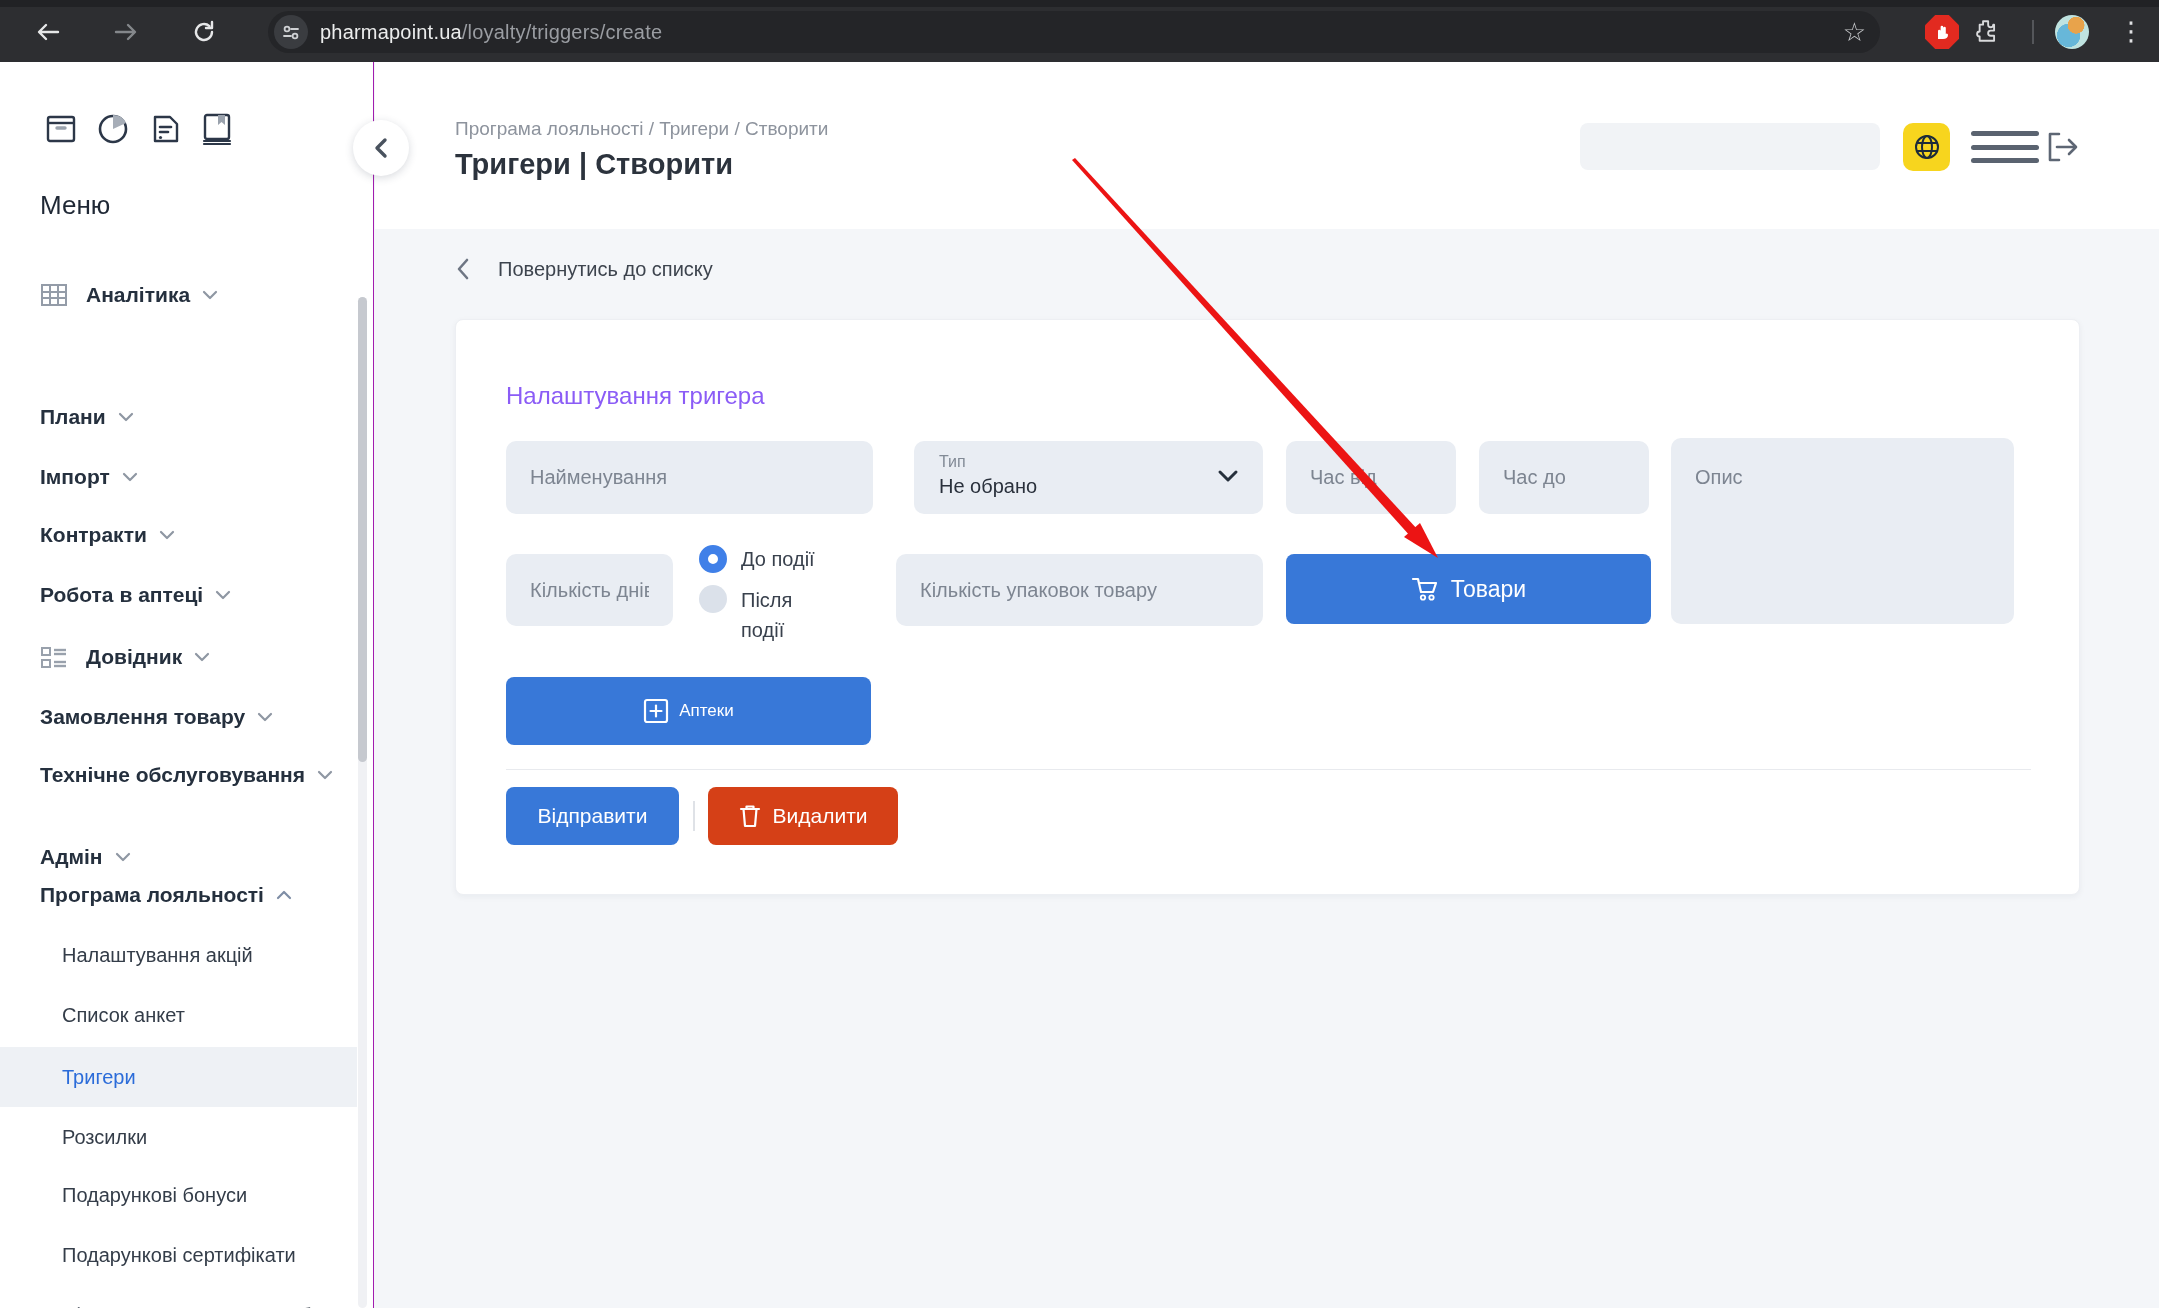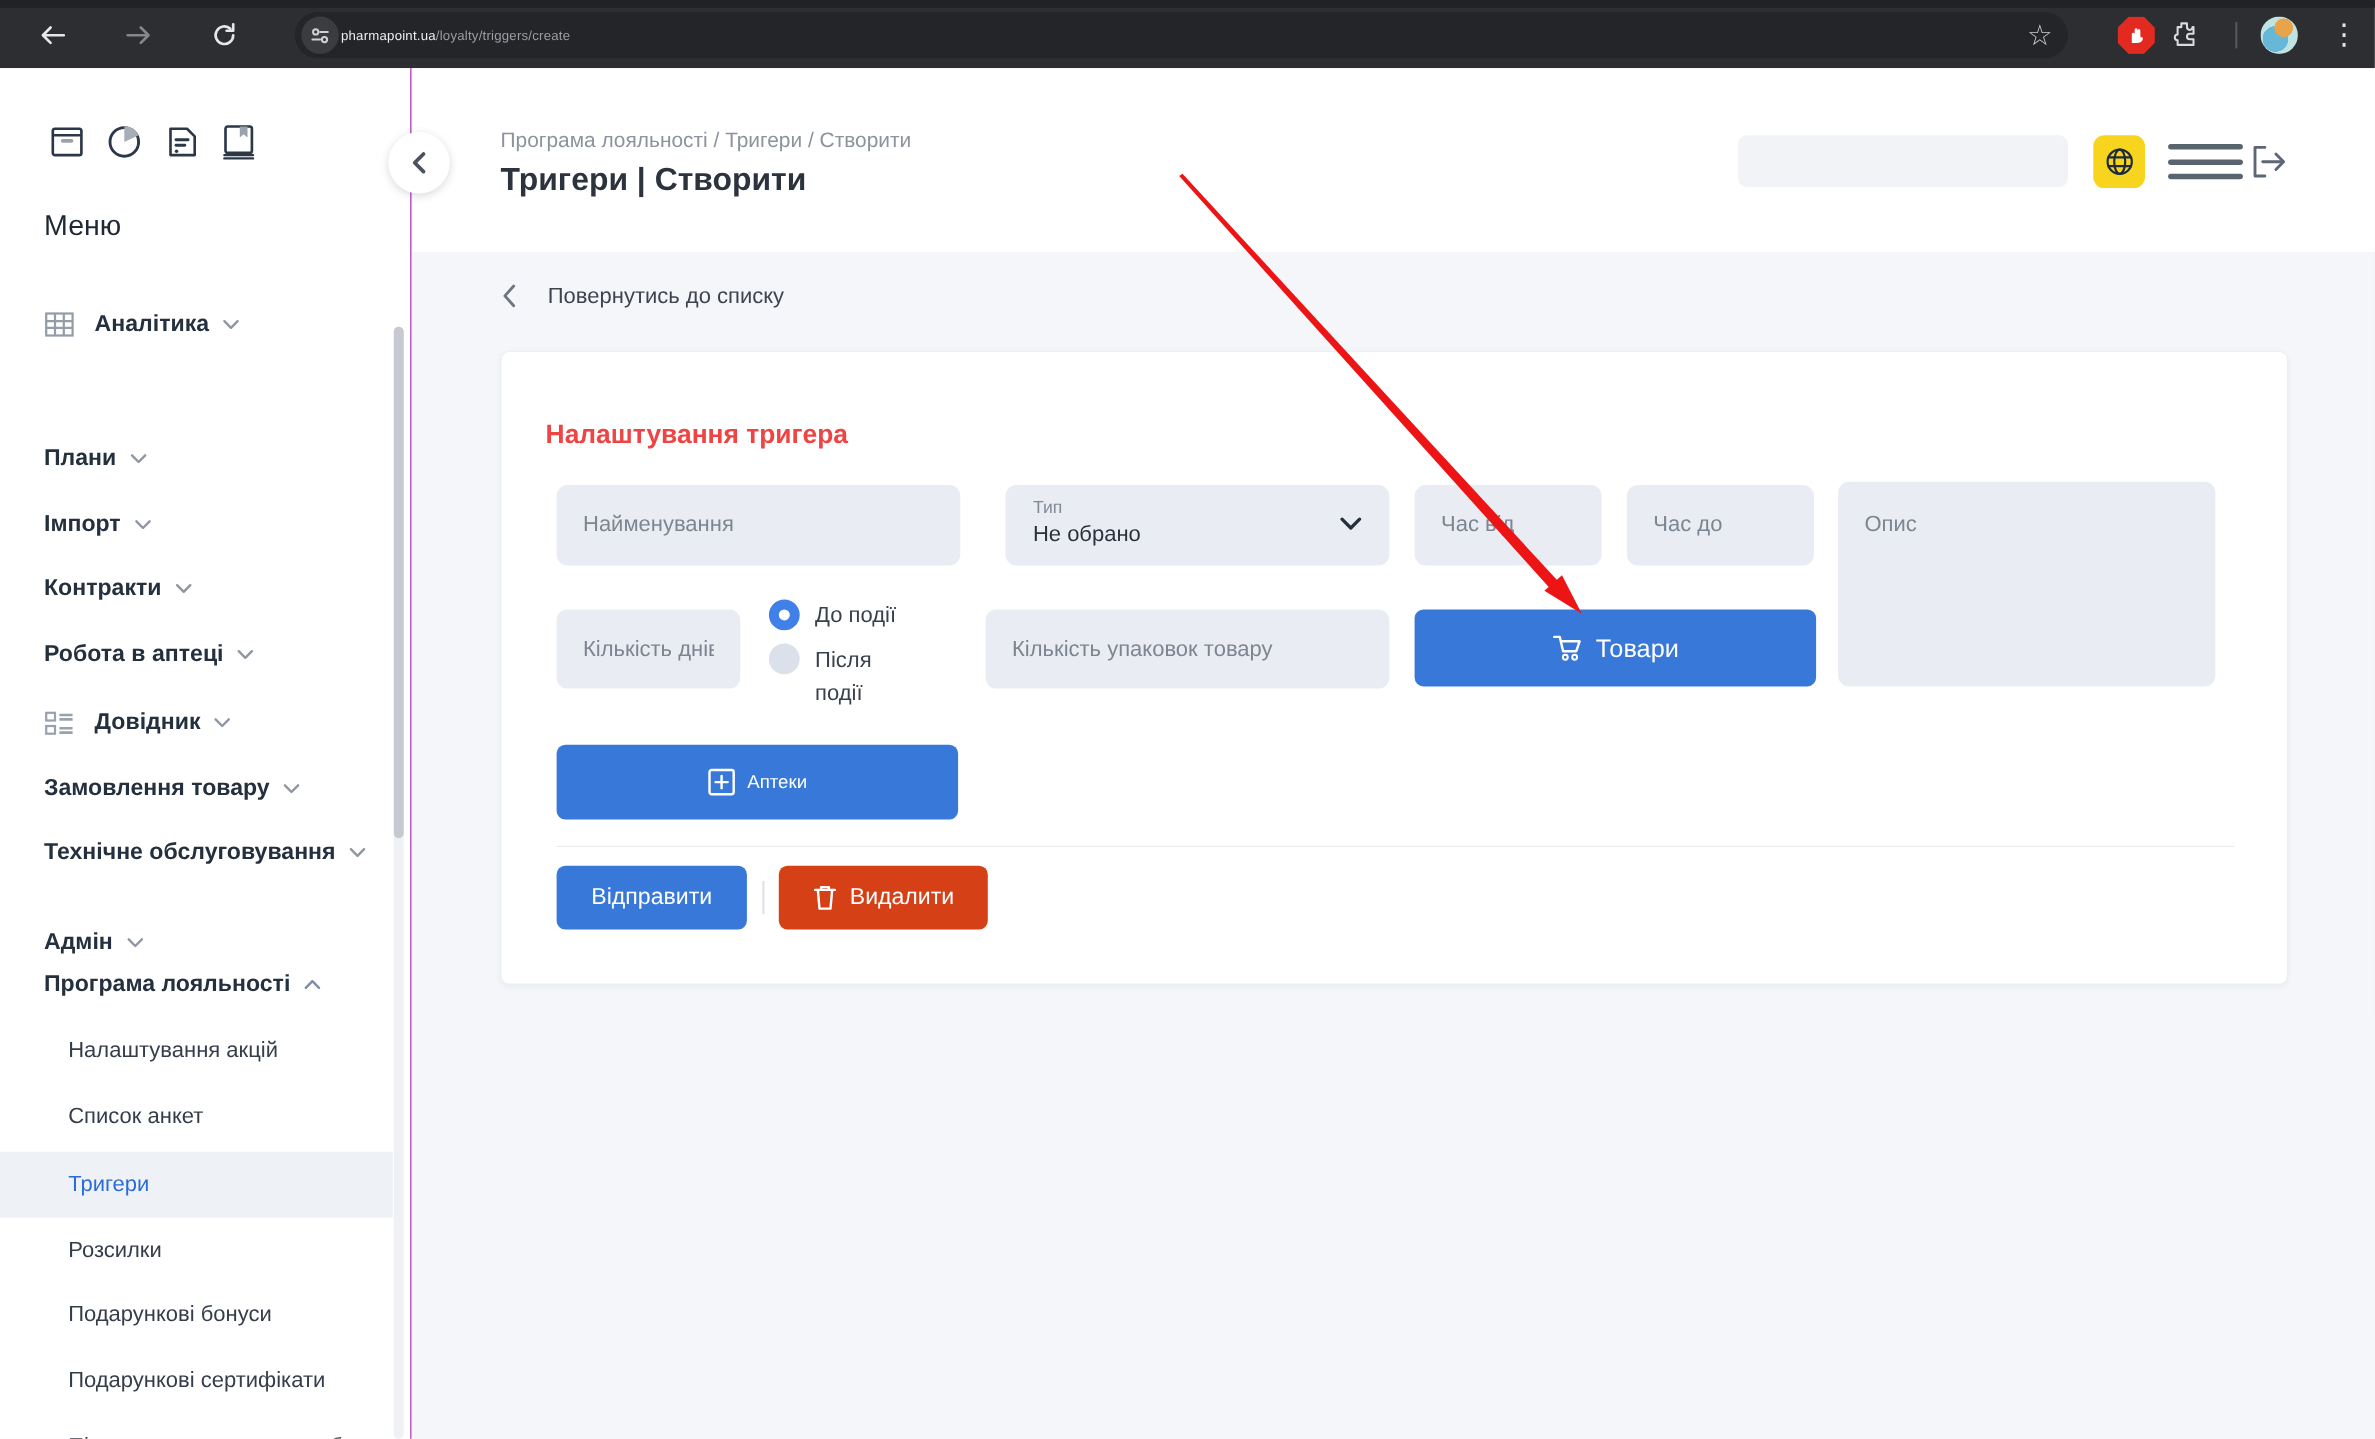--- a/index.html
+++ b/index.html
@@ -6,21 +6,21 @@
   html,body { width:2159px; height:1308px; }
   body { font-family:"Liberation Sans", sans-serif; overflow:hidden; background:#f4f6f9; }
   #app { position:relative; width:2159px; height:1308px; overflow:hidden; }
 
   
   .chrome { position:absolute; left:0; top:0; width:2159px; height:62px; background:#2d2e31; }
   .chrome-topstrip { position:absolute; left:0; top:0; width:2159px; height:7px; background:#212225; }
   .nav-btn { position:absolute; top:14px; width:36px; height:36px; display:flex; align-items:center; justify-content:center; border-radius:50%; }
   .omnibox { position:absolute; left:268px; top:11px; width:1612px; height:42px; background:#242528; border-radius:21px; display:flex; align-items:center; }
   .site-chip { width:34px; height:34px; border-radius:50%; background:#3a3c40; margin-left:6px; display:flex; align-items:center; justify-content:center; }
-  .url { margin-left:2px; font-size:12px; letter-spacing:.2px; white-space:nowrap; }
+  .url { margin-left:12px; font-size:20px; letter-spacing:.2px; white-space:nowrap; }
   .url .host { color:#eceded; }
   .url .path { color:#9a9da2; }
   .star { position:absolute; right:14px; top:4px; font-size:26px; color:#c9cbce; line-height:34px; }
   .adblock { position:absolute; left:1925px; top:15px; width:34px; height:34px; background:#e22a20;
     clip-path:polygon(30% 0,70% 0,100% 30%,100% 70%,70% 100%,30% 100%,0 70%,0 30%); display:flex; align-items:center; justify-content:center; }
   .separator { position:absolute; left:2032px; top:20px; width:2px; height:24px; background:#54565a; }
   .avatar { position:absolute; left:2055px; top:15px; width:34px; height:34px; border-radius:50%;
     background: radial-gradient(circle at 62% 30%, #e8a34b 0 26%, transparent 27%),
                 radial-gradient(circle at 40% 60%, #67b7d9 0 40%, transparent 41%),
                 radial-gradient(circle at 50% 50%, #bfe3e0 0 100%); }
@@ -51,21 +51,21 @@
   .globe-btn { position:absolute; left:1528px; top:61px; width:47px; height:48px; background:#f7d51e; border-radius:10px; display:flex; align-items:center; justify-content:center; }
   .burger { position:absolute; left:1596px; top:69px; width:68px; height:32px; display:flex; flex-direction:column; justify-content:space-between; }
   .burger div { height:5px; border-radius:3px; background:#5a6370; }
   .logout-btn { position:absolute; left:1666px; top:64px; width:42px; height:42px; display:flex; align-items:center; justify-content:center; }
 
   
   .content { position:absolute; left:375px; top:229px; width:1784px; height:1079px; background:#f4f6f9; }
   .back-link { position:absolute; left:80px; top:28px; display:flex; align-items:center; gap:28px; }
   .back-link .txt { font-size:20px; color:#3d444e; }
   .card { position:absolute; left:80px; top:90px; width:1625px; height:576px; background:#ffffff; border:1px solid #edeff3; border-radius:8px; box-shadow:0 2px 6px rgba(25,35,61,.05); }
-  .card-heading { position:absolute; left:40px; top:62px; font-size:24px; font-weight:700; color:#ef4444; }
+  .card-heading { position:absolute; left:50px; top:62px; font-size:24px; font-weight:400; color:#8b5cf6; }
 
   .fld { position:absolute; background:#e9edf3; border:none; border-radius:10px; font-family:"Liberation Sans",sans-serif; font-size:20px; color:#2a313c; padding:0 24px; outline:none; }
   .fld::placeholder { color:#7d8591; opacity:1; }
   textarea.fld { padding-top:28px; resize:none; }
 
   .select-box { position:absolute; left:458px; top:121px; width:349px; height:73px; background:#e9edf3; border-radius:10px; }
   .select-box .slabel { position:absolute; left:25px; top:12px; font-size:16px; color:#828a96; }
   .select-box .svalue { position:absolute; left:25px; top:34px; font-size:20px; color:#2a313c; }
   .select-box .schev { position:absolute; right:24px; top:28px; }
 

